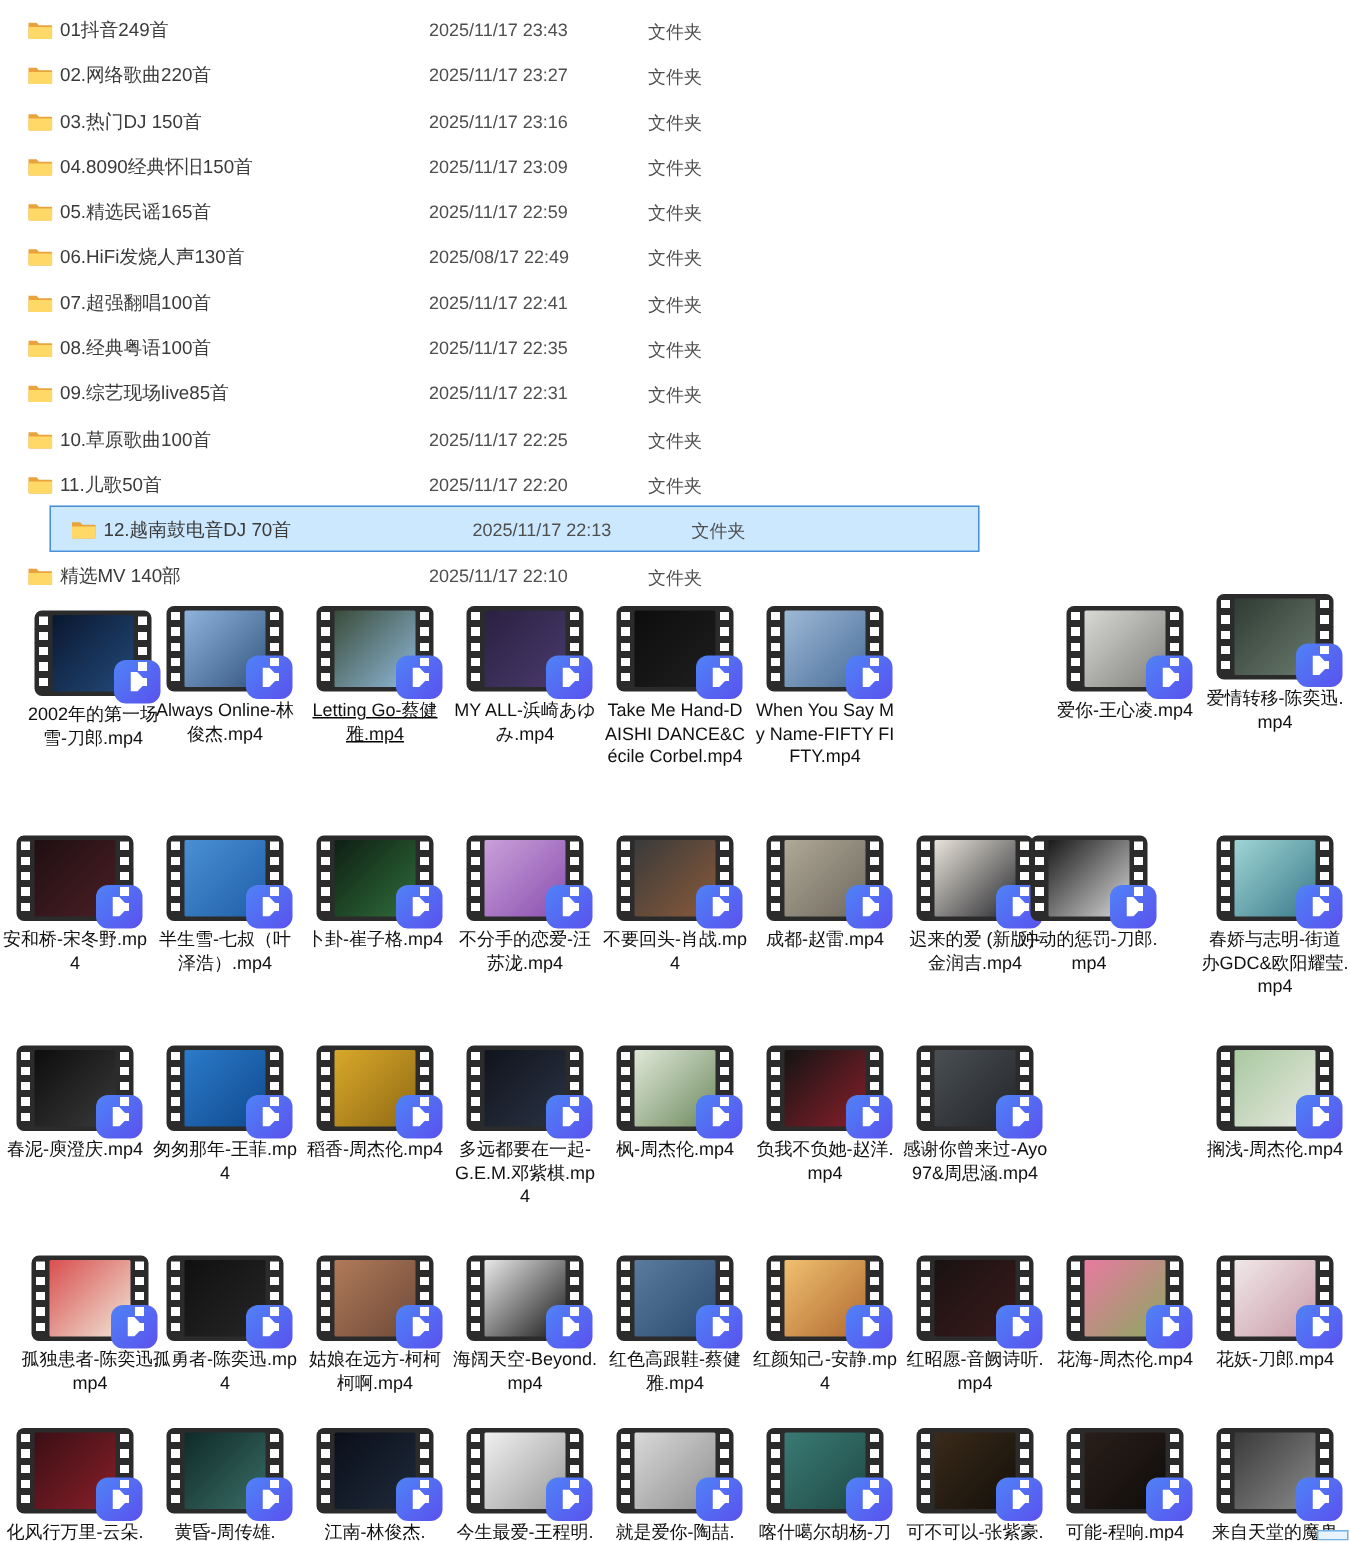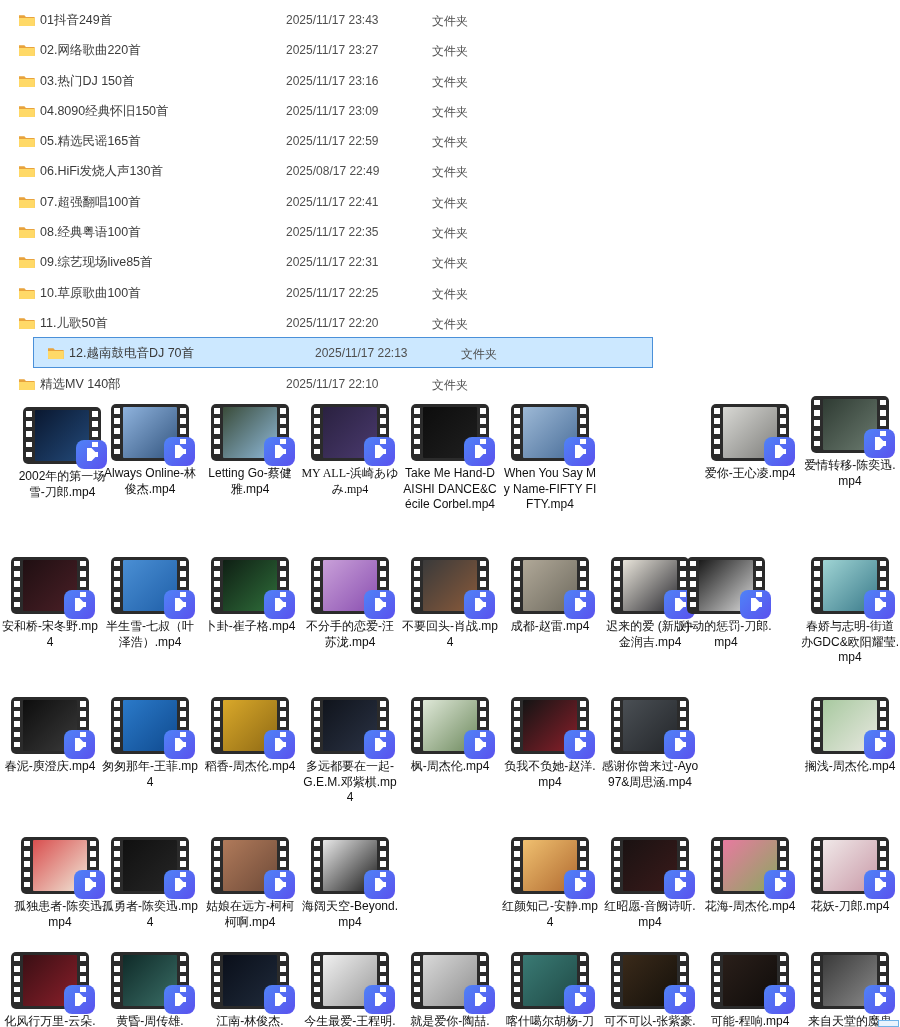--- a/index.html
+++ b/index.html
@@ -200,31 +200,31 @@
   <div class="vcell" style="left: 100px; top: 404px;">
     <div class="film">
       <div class="screen" style="background: linear-gradient(135deg, rgb(143, 179, 221), rgb(51, 85, 127));"></div>
       <div class="badge">
         <div class="tri"></div>
       </div>
     </div>
     <div class="vlabel">Always Online-林俊杰.mp4</div>
   </div>
 
-  <div class="vcell" style="left: 200px; top: 404px;">
+  <div class="vcell" style="left: 200px; top: 404px; text-decoration: underline;">
     <div class="film">
       <div class="screen" style="background: linear-gradient(135deg, rgb(58, 76, 58), rgb(143, 185, 217));"></div>
       <div class="badge">
         <div class="tri"></div>
       </div>
     </div>
     <div class="vlabel">Letting Go-蔡健雅.mp4</div>
   </div>
 
-  <div class="vcell" style="left: 300px; top: 404px; font-family: Liberation Serif, serif;">
+  <div class="vcell" style="left: 300px; top: 404px;">
     <div class="film">
       <div class="screen" style="background: linear-gradient(135deg, rgb(42, 33, 64), rgb(74, 58, 110));"></div>
       <div class="badge">
         <div class="tri"></div>
       </div>
     </div>
     <div class="vlabel">MY ALL-浜崎あゆみ.mp4</div>
   </div>
 
   <div class="vcell" style="left: 400px; top: 404px;">
@@ -472,20 +472,29 @@
   <div class="vcell" style="left: 300px; top: 837px;">
     <div class="film">
       <div class="screen" style="background: linear-gradient(135deg, rgb(232, 232, 232), rgb(26, 26, 26));"></div>
       <div class="badge">
         <div class="tri"></div>
       </div>
     </div>
     <div class="vlabel">海阔天空-Beyond.mp4</div>
   </div>
 
+  <div class="vcell" style="left: 400px; top: 837px;">
+    <div class="film">
+      <div class="screen" style="background: linear-gradient(135deg, rgb(90, 122, 158), rgb(42, 74, 110));"></div>
+      <div class="badge">
+        <div class="tri"></div>
+      </div>
+    </div>
+    <div class="vlabel">红色高跟鞋-蔡健雅.mp4</div>
+  </div>
 
   <div class="vcell" style="left: 500px; top: 837px;">
     <div class="film">
       <div class="screen" style="background: linear-gradient(135deg, rgb(240, 192, 112), rgb(176, 106, 48));"></div>
       <div class="badge">
         <div class="tri"></div>
       </div>
     </div>
     <div class="vlabel">红颜知己-安静.mp4</div>
   </div>

